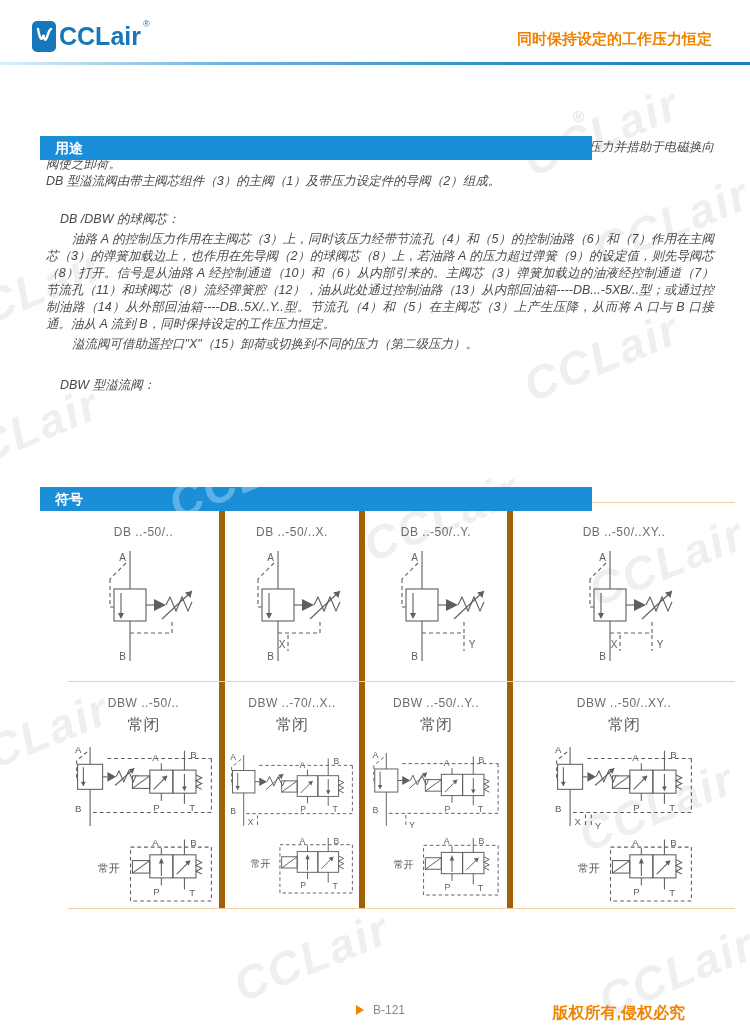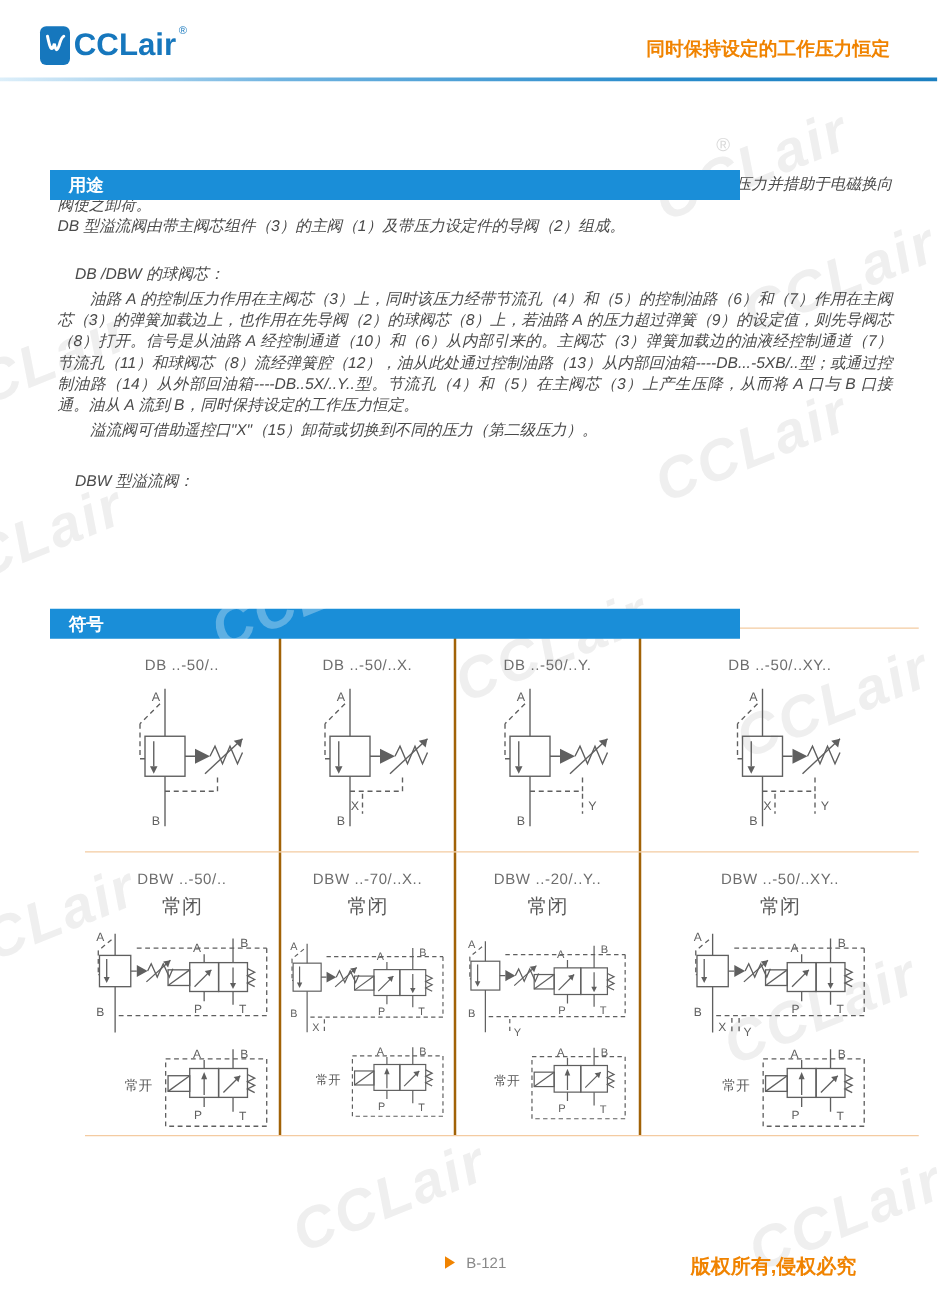--- a/index.html
+++ b/index.html
@@ -40,21 +40,21 @@
   .h-inline2 { margin-top:24px !important; text-indent:14px; }
   .indented { text-indent:26px; margin-top:3px !important; }
   .ind-small { text-indent:14px; margin-top:2px !important; }
 
   
   .sym-table { position:absolute; top:502px; left:68px; width:667px; z-index:1;
                border-top:1px solid #f4cba1; border-bottom:1px solid #f4cba1; }
   .sym-row { display:flex; }
   .row-db { height:179px; border-bottom:1px solid #f4cba1; }
   .row-dbw { height:226px; }
-  .sym-cell { border-right:2px solid #a16207; display:flex; flex-direction:column; align-items:center; }
+  .sym-cell { border-right:6px solid #a16207; display:flex; flex-direction:column; align-items:center; }
   .sym-cell:last-child { border-right:none; }
   .c1 { width:157px; } .c2 { width:140px; } .c3 { width:148px; } .c4 { width:222px; }
   .cell-model { margin-top:22px; color:#6d6d6d; font-size:12px; letter-spacing:.5px; }
   .row-dbw .cell-model { margin-top:14px; }
   .cell-state { margin-top:5px; color:#5a5a5a; font-size:16px; }
   .row-db svg { margin-top:8px; }
   .row-dbw svg { margin-top:4px; }
 
   svg .ln { stroke:#5f5f5f; stroke-width:1.1; fill:none; }
   svg .dsh { stroke-dasharray:4 3; }
@@ -381,21 +381,21 @@
           </g>
           <text x="92" y="107" text-anchor="middle">A</text>
           <text x="128" y="107">B</text>
           <text x="93" y="158" text-anchor="middle">P</text>
           <text x="127" y="159">T</text>
           <text class="cn" x="32" y="134">常开</text>
         </svg>
       </div>
 
       <div class="sym-cell c3">
-        <div class="cell-model">DBW ..-20/..Y..</div>
+        <div class="cell-model">DBW ..-50/..Y..</div>
         <div class="cell-state">常闭</div>
         <svg class="sym show-y" width="142" height="168" viewBox="0 0 160 168">
           <g>
             <path class="ln" d="M24,4 V22"></path>
               <rect class="ln" x="11" y="22" width="26" height="26"></rect>
             <path class="ln" d="M17,25 V41"></path>
               <polygon class="fil" points="14.5,40 19.5,40 17,45"></polygon>
             <path class="ln" d="M24,48 V86"></path>
             <path class="ln dsh" d="M21,9 L10,18 M10,18 V38 M10,38 H11"></path>
             <path class="ln" d="M37,35 H42"></path>

